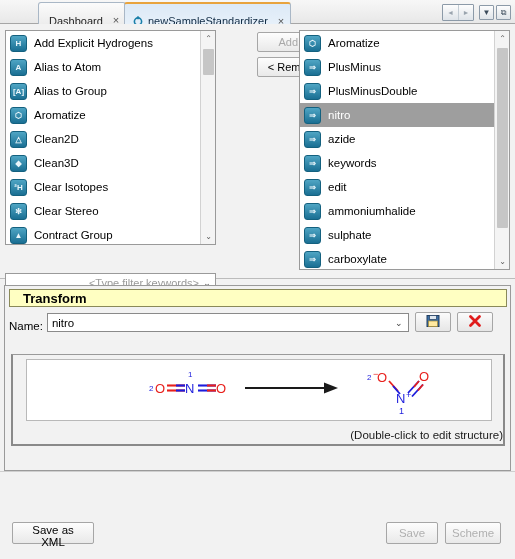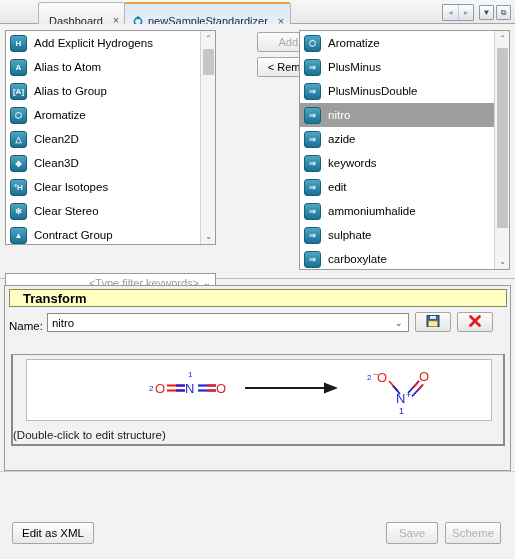--- a/index.html
+++ b/index.html
@@ -221,21 +221,21 @@
     background: #f2f2f2;
     border: 2px solid #8a8a8a;
     border-top: 1px solid #9a9a9a;
   }
   .canvas {
     position: absolute; left: 13px; top: 4px; width: 466px; height: 62px;
     background: #fff; border: 1px solid #b9b9b9;
   }
   .hintline {
     position: absolute; left: 0; bottom: 3px; width: 100%;
-    text-align: left; font-size: 11.5px; color: #1a1a1a;
+    text-align: right; font-size: 11.5px; color: #1a1a1a;
   }
 
   
   .footer {
     position: absolute; left: 0; top: 471px; width: 515px; height: 88px;
     background: #f2f2f2;
     border-top: 1px solid #cfcfcf;
   }
   .fbtn {
     position: absolute; height: 22px;
@@ -466,17 +466,17 @@
           <text id="p-o2" x="392" y="21" font-family="'Liberation Sans',sans-serif" font-size="13" fill="#e8201c">O</text>
 
           <text id="p-map1" x="372" y="54" font-family="'Liberation Sans',sans-serif" font-size="9" fill="#1c1cdc">1</text>
         </svg>
       </div>
       <div class="hintline">(Double-click to edit structure)</div>
     </div>
   </div>
 
   <div class="footer"></div>
-  <button class="fbtn" id="btn-xml">Edit as XML</button>
+  <button class="fbtn" id="btn-xml">Save as XML</button>
   <button class="fbtn disabled" id="btn-save">Save</button>
   <button class="fbtn disabled" id="btn-cancel">Scheme</button>
 
 </div>
 
 </body></html>

